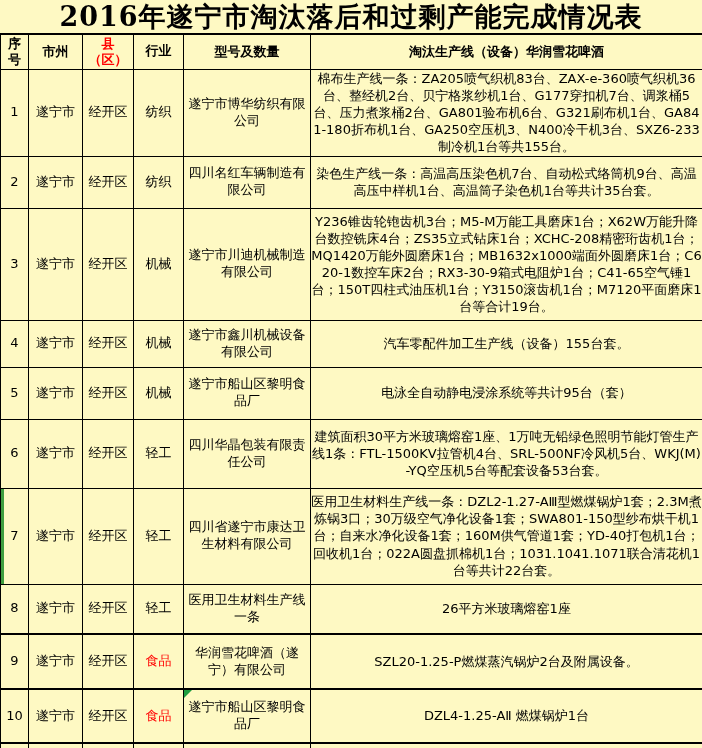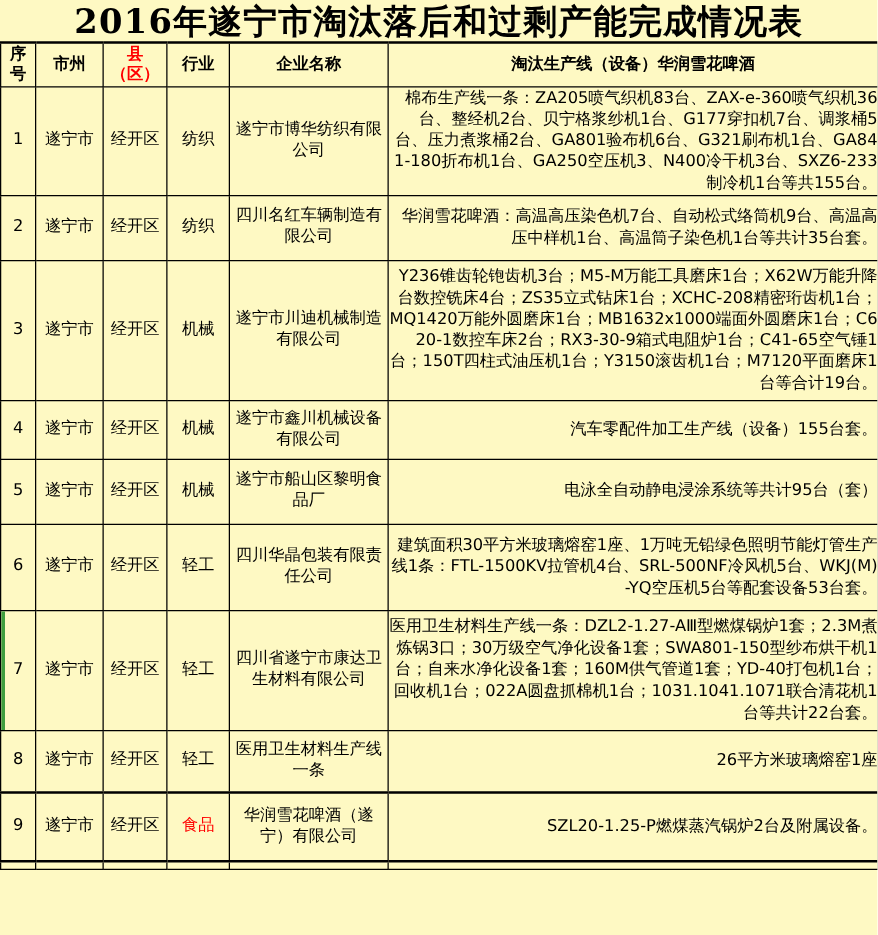--- a/index.html
+++ b/index.html
@@ -40,21 +40,21 @@
     line-height:1.25;
   }
   td.c {
     text-align:center;
     vertical-align:middle;
     font-size:13px;
     line-height:1.3;
     padding:0 1px;
   }
   td.detail {
-    text-align:right;
+    text-align:center;
     vertical-align:middle;
     font-size:13px;
     line-height:1.32;
     padding:1px 3px 1px 3px;
     word-break:break-all;
   }
   tr.thick td { border-top:2px solid #000; }
   td.rel { position:relative; }
   .green-strip {
     position:absolute; left:0; top:0; bottom:0; width:3px;
@@ -81,40 +81,40 @@
         <col style="width:392px">
     </colgroup>
     <thead>
       <tr style="height:35px">
         <th style="color: rgb(0, 0, 0);">序
 号</th>
         <th style="color: rgb(0, 0, 0);">市州</th>
         <th style="color: rgb(255, 0, 0);">县
 （区）</th>
         <th style="color: rgb(0, 0, 0); font-family: Liberation Mono, monospace;">行业</th>
-        <th style="color: rgb(0, 0, 0);">企业名称</th>
+        <th style="color: rgb(0, 0, 0);">型号及数量</th>
         <th style="color: rgb(0, 0, 0);">淘汰生产线（设备）华润雪花啤酒</th>
       </tr>
     </thead>
     <tbody>
       <tr style="height:87px">
         <td class="c">1</td>
         <td class="c">遂宁市</td>
         <td class="c">经开区</td>
         <td class="c" style="color: rgb(0, 0, 0);">纺织</td>
         <td class="c">遂宁市博华纺织有限公司</td>
         <td class="detail">棉布生产线一条：ZA205喷气织机83台、ZAX-e-360喷气织机36台、整经机2台、贝宁格浆纱机1台、G177穿扣机7台、调浆桶5台、压力煮浆桶2台、GA801验布机6台、G321刷布机1台、GA841-180折布机1台、GA250空压机3、N400冷干机3台、SXZ6-233制冷机1台等共155台。</td>
       </tr>
       <tr style="height:52px">
         <td class="c">2</td>
         <td class="c">遂宁市</td>
         <td class="c">经开区</td>
         <td class="c" style="color: rgb(0, 0, 0);">纺织</td>
         <td class="c">四川名红车辆制造有限公司</td>
-        <td class="detail">华润雪花啤酒：高温高压染色机7台、自动松式络筒机9台、高温高压中样机1台、高温筒子染色机1台等共计35台套。</td>
+        <td class="detail">染色生产线一条：高温高压染色机7台、自动松式络筒机9台、高温高压中样机1台、高温筒子染色机1台等共计35台套。</td>
       </tr>
       <tr style="height:112px">
         <td class="c">3</td>
         <td class="c">遂宁市</td>
         <td class="c">经开区</td>
         <td class="c" style="color: rgb(0, 0, 0);">机械</td>
         <td class="c">遂宁市川迪机械制造有限公司</td>
         <td class="detail">Y236锥齿轮铇齿机3台；M5-M万能工具磨床1台；X62W万能升降台数控铣床4台；ZS35立式钻床1台；XCHC-208精密珩齿机1台；MQ1420万能外圆磨床1台；MB1632x1000端面外圆磨床1台；C620-1数控车床2台；RX3-30-9箱式电阻炉1台；C41-65空气锤1台；150T四柱式油压机1台；Y3150滚齿机1台；M7120平面磨床1台等合计19台。</td>
       </tr>
       <tr style="height:47px">
@@ -158,20 +158,28 @@
         <td class="detail">26平方米玻璃熔窑1座</td>
       </tr>
       <tr style="height:55px" class="thick">
         <td class="c">9</td>
         <td class="c">遂宁市</td>
         <td class="c">经开区</td>
         <td class="c" style="color: rgb(255, 0, 0);">食品</td>
         <td class="c">华润雪花啤酒（遂宁）有限公司</td>
         <td class="detail">SZL20-1.25-P燃煤蒸汽锅炉2台及附属设备。</td>
       </tr>
+      <tr style="height:54px" class="thick">
+        <td class="c">10</td>
+        <td class="c">遂宁市</td>
+        <td class="c">经开区</td>
+        <td class="c" style="color: rgb(255, 0, 0);">食品</td>
+        <td class="c rel"><span class="corner-triangle" style="background: rgb(30, 158, 64);"></span><span>遂宁市船山区黎明食品厂</span></td>
+        <td class="detail">DZL4-1.25-AⅡ 燃煤锅炉1台</td>
+      </tr>
       <tr style="height:6px" class="thick">
         <td></td>
           <td></td>
           <td></td>
         <td></td>
           <td></td>
           <td></td>
       </tr>
     </tbody>
   </table>

